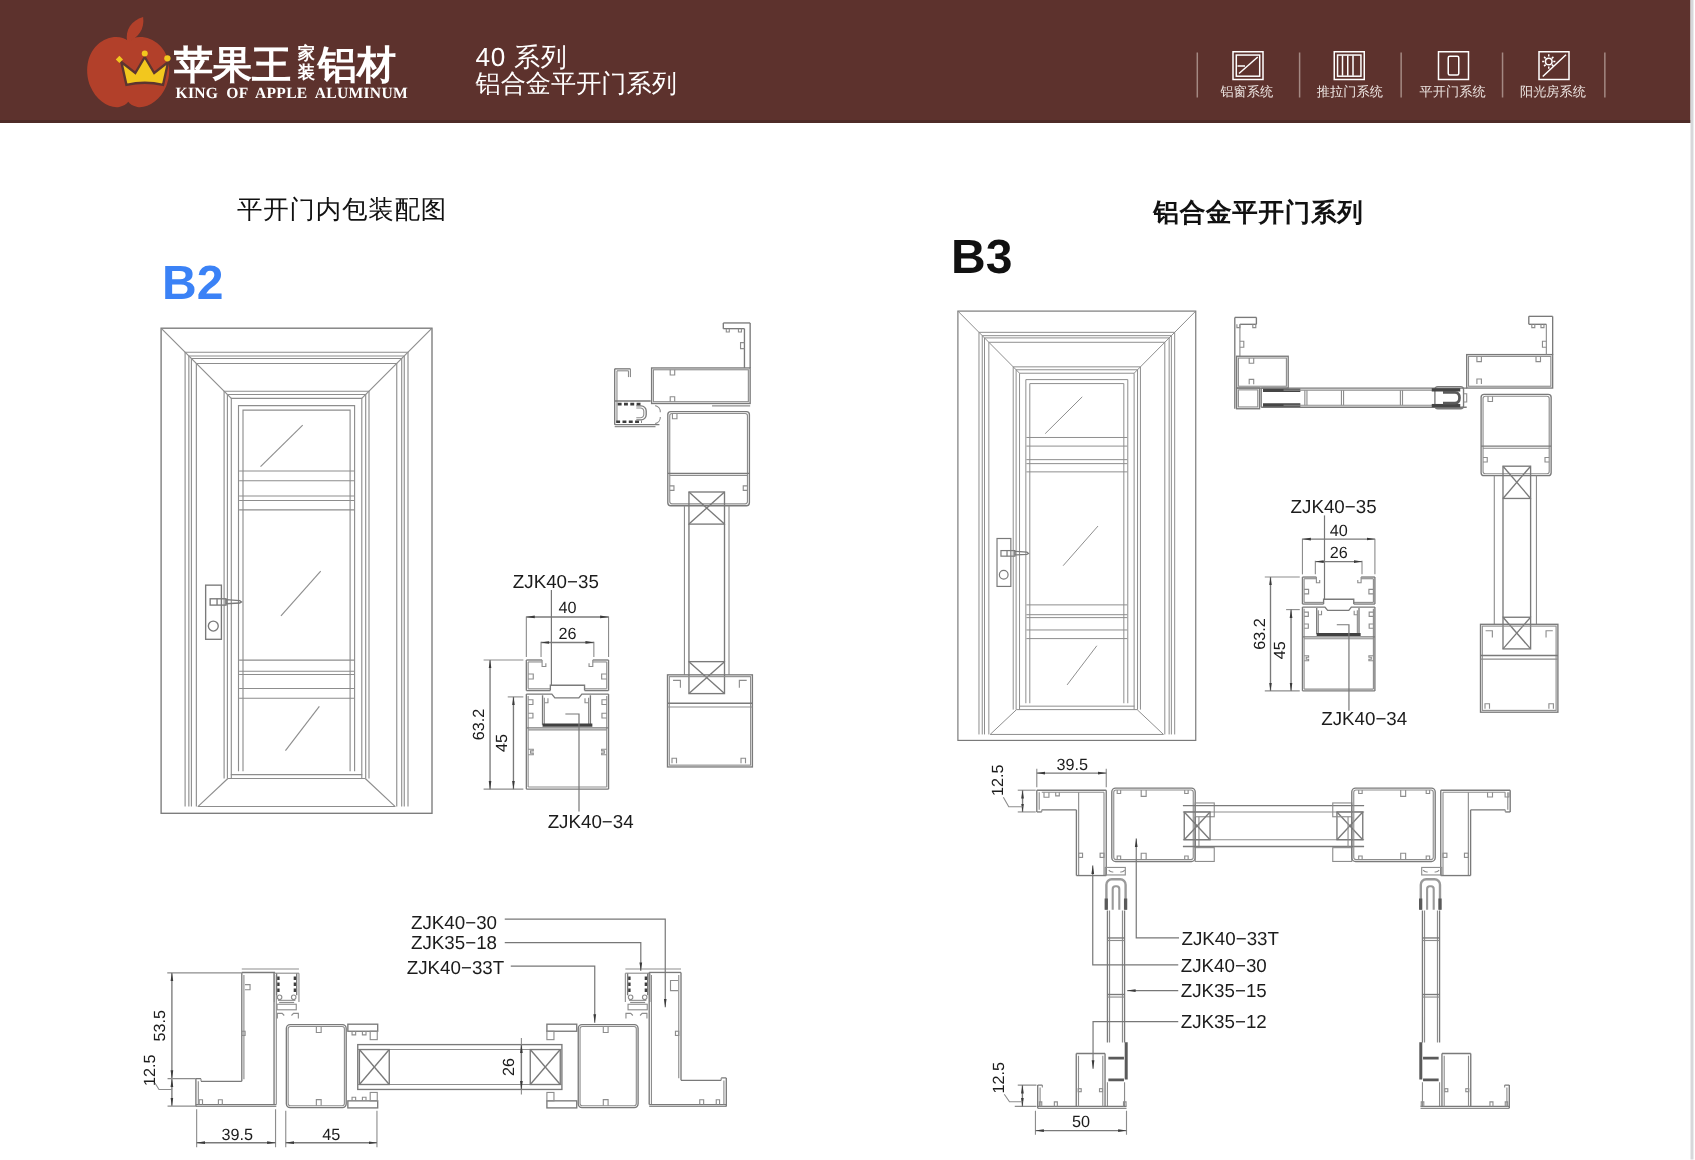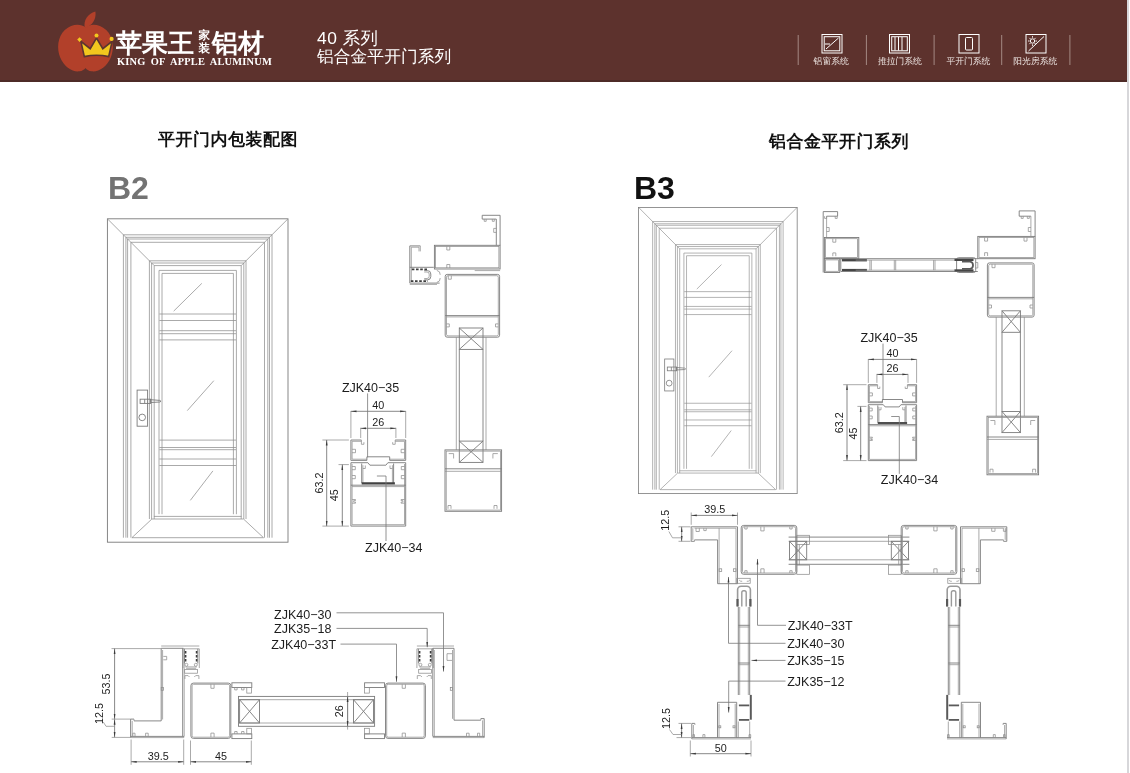--- a/index.html
+++ b/index.html
@@ -1,24 +1,24 @@
 <!DOCTYPE html>
 <html><head>
 <meta charset="utf-8">
 <style>
   html,body{margin:0;padding:0;background:#fff;}
   body{width:1130px;height:773px;position:relative;overflow:hidden;
        font-family:"Liberation Sans",sans-serif;}
   .abs{position:absolute;}
   #hdr{left:0;top:0;width:1127px;height:80px;background:#5D322D;border-bottom:2px solid #4E2B27;}
   #redge{left:1127px;top:0;width:2px;height:773px;background:#d7d7da;}
-  #ttlL{left:158px;top:128px;font-size:17px;font-weight:bold;color:#111;letter-spacing:0.5px;}
+  #ttlL{left:158px;top:128px;font-size:17px;font-weight:normal;color:#111;letter-spacing:0.5px;}
   #ttlR{left:769px;top:130px;font-size:17px;font-weight:bold;color:#111;letter-spacing:0.5px;}
-  #b2{left:108px;top:170px;font-size:32px;font-weight:bold;color:#737373;}
-  #b3{left:634px;top:170px;font-size:32px;font-weight:bold;color:#111;}
+  #b2{left:108px;top:170px;font-size:32px;font-weight:bold;color:#3b82f6;}
+  #b3{left:634px;top:153px;font-size:32px;font-weight:bold;color:#111;}
 </style>
 </head>
 <body>
 
 <div id="hdr" class="abs"></div>
 
 <div id="redge" class="abs"></div>
 
 <svg class="abs" style="left:0;top:0" width="570" height="80" viewBox="0 0 570 80">
 

